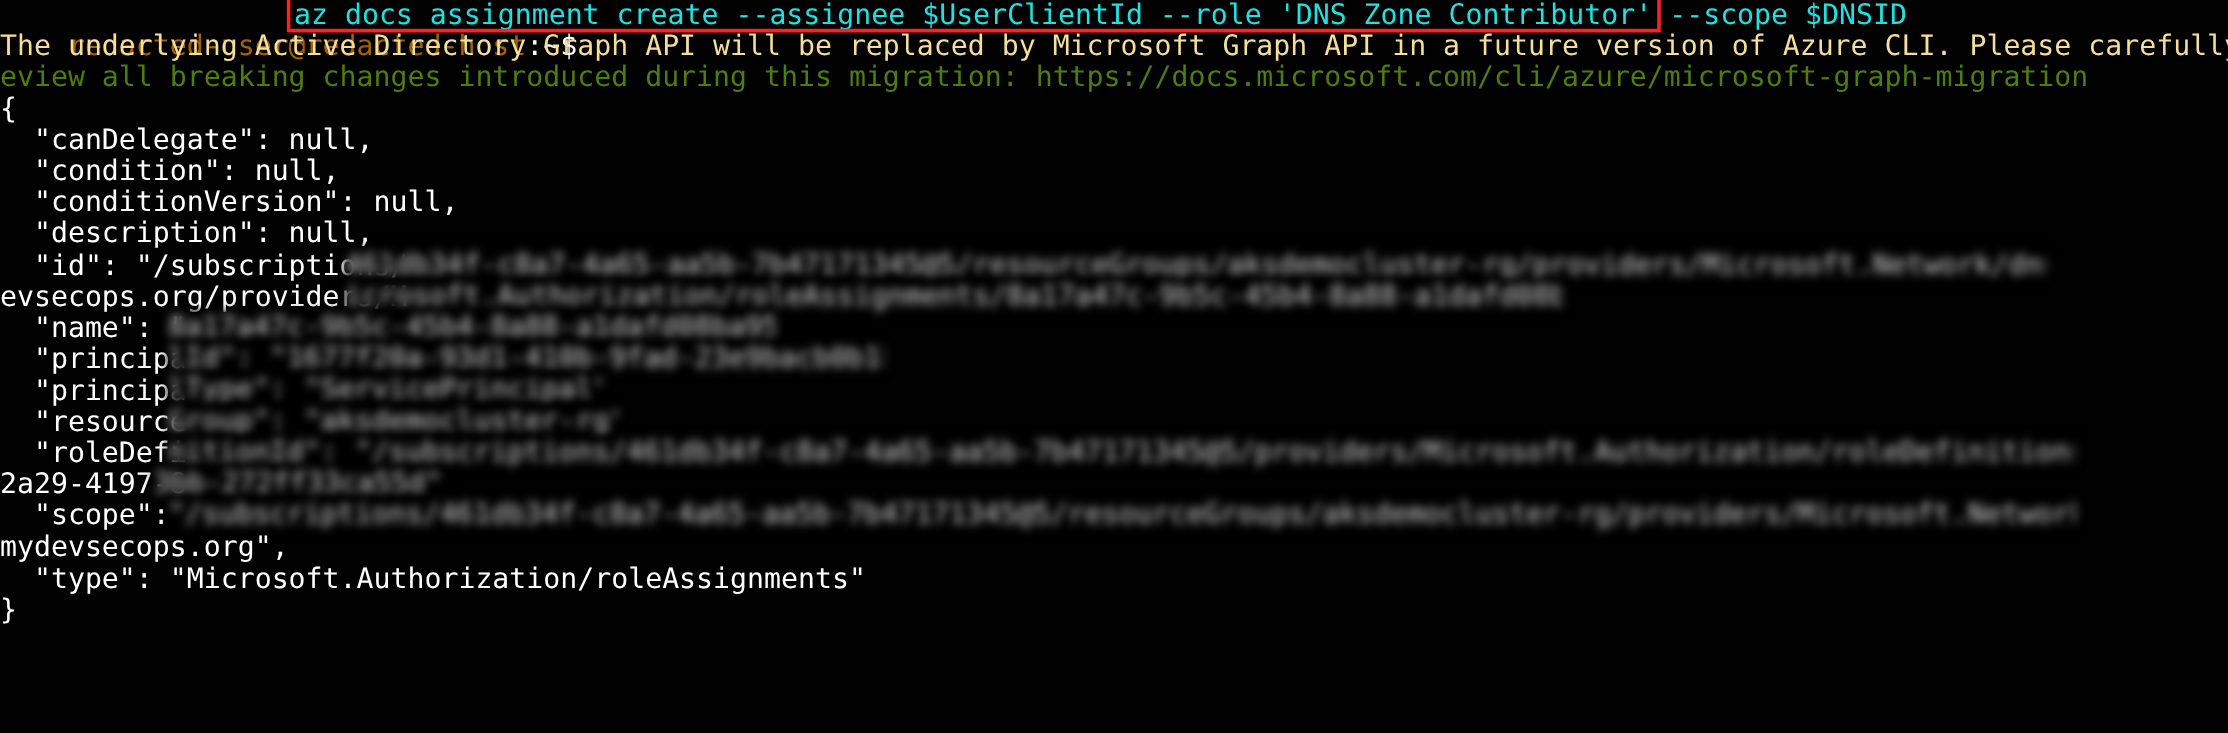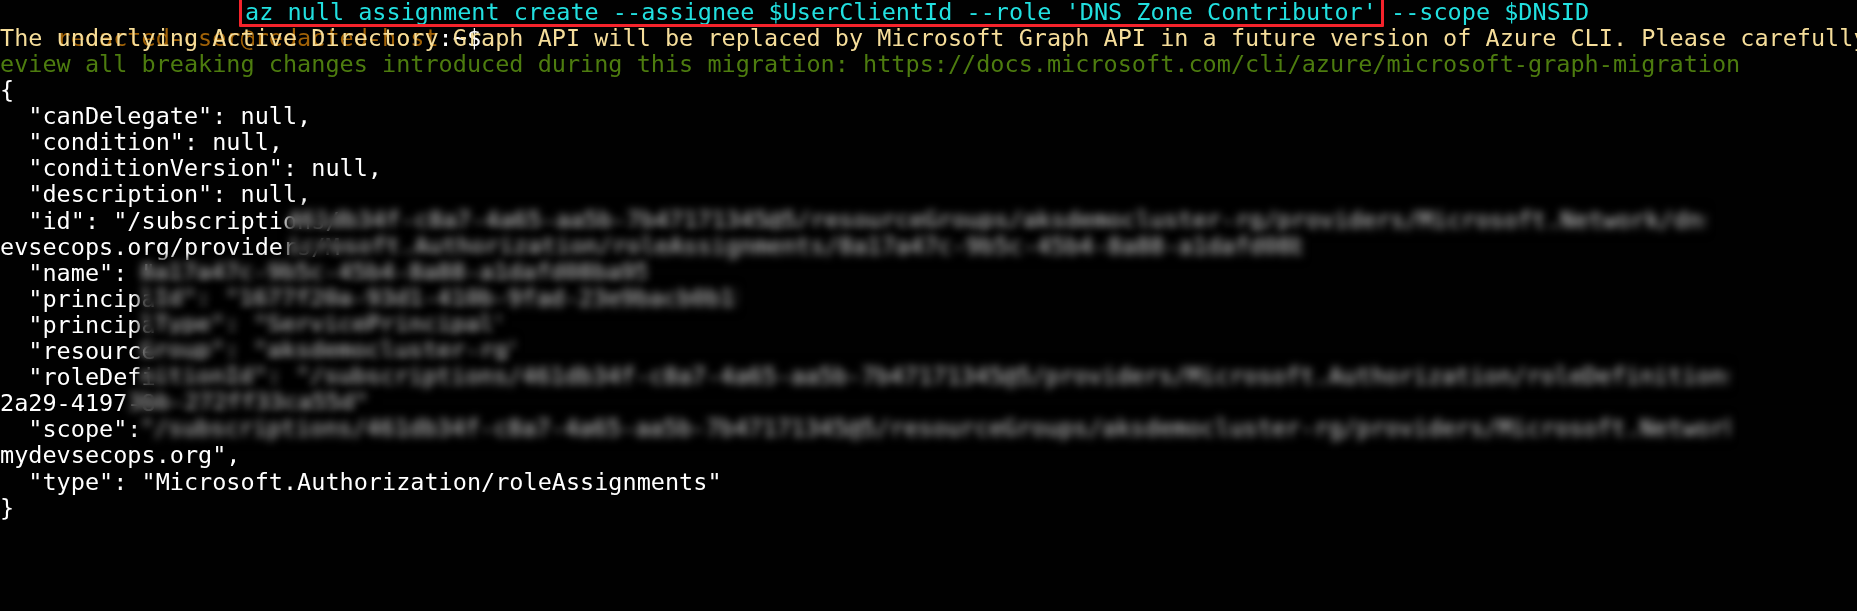--- a/index.html
+++ b/index.html
@@ -83,21 +83,21 @@
 <div id="terminal" style="background: rgb(1, 1, 1);">
 
   <div class="line" style="top:-1px;">
     <span class="c-prompt-user" id="prompt-user-slot" style="color: #a16207;">redacted-user@redacted-host</span><span class="c-prompt-tail" id="prompt-tail-slot">:~$</span>
   </div>
 
   <div class="blurbox strong" id="prompt-blur-wrap" style="left:0px; top:-1px; width:234px; height:28px;">
     
   </div>
 
-  <div class="line c-cmd" id="command-line" style="top: -1px; left: 245px; color: rgb(34, 224, 224);">az null assignment create --assignee $UserClientId --role 'DNS Zone Contributor' --scope $DNSID</div>
+  <div class="line c-cmd" id="command-line" style="top: -1px; left: 245px; color: rgb(34, 224, 224);">az docs assignment create --assignee $UserClientId --role 'DNS Zone Contributor' --scope $DNSID</div>
 
   <div id="cmd-highlight" style="left: 239px; top: -3px; width: 1145px; height: 30px; border-color: rgb(245, 35, 43);"></div>
 
   <div class="line c-warn" style="top: 25px; color: rgb(245, 221, 154);">The underlying Active Directory Graph API will be replaced by Microsoft Graph API in a future version of Azure CLI. Please carefully r</div>
   <div class="line c-warn" style="top: 51px; color: #4d7c0f;">eview all breaking changes introduced during this migration: https://docs.microsoft.com/cli/azure/microsoft-graph-migration</div>
 
   <div id="output-region">
       <div class="line c-out" style="top: 77px; color: rgb(255, 255, 255);">{</div>
       <div class="line c-out" style="top: 103.1px; color: rgb(255, 255, 255);">  "canDelegate": null,</div>
       <div class="line c-out" style="top: 129.2px; color: rgb(255, 255, 255);">  "condition": null,</div>

